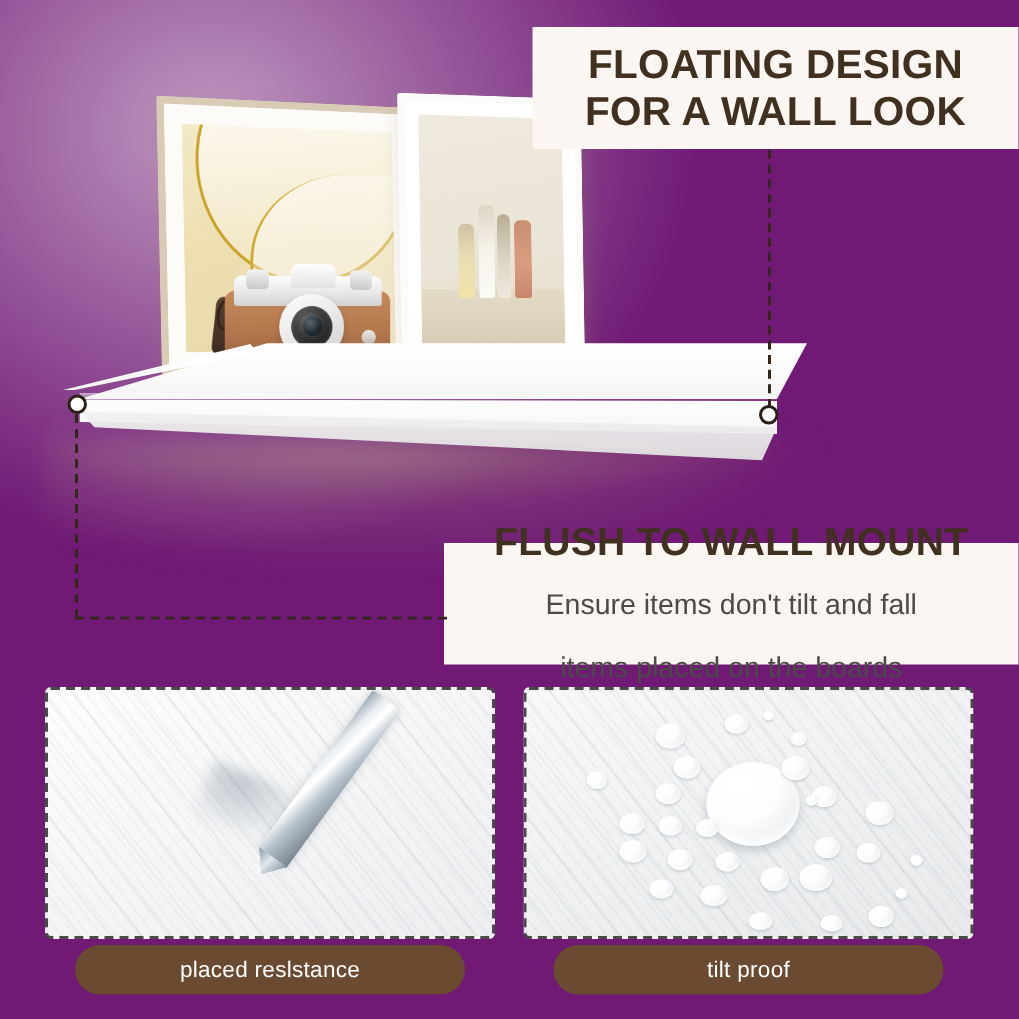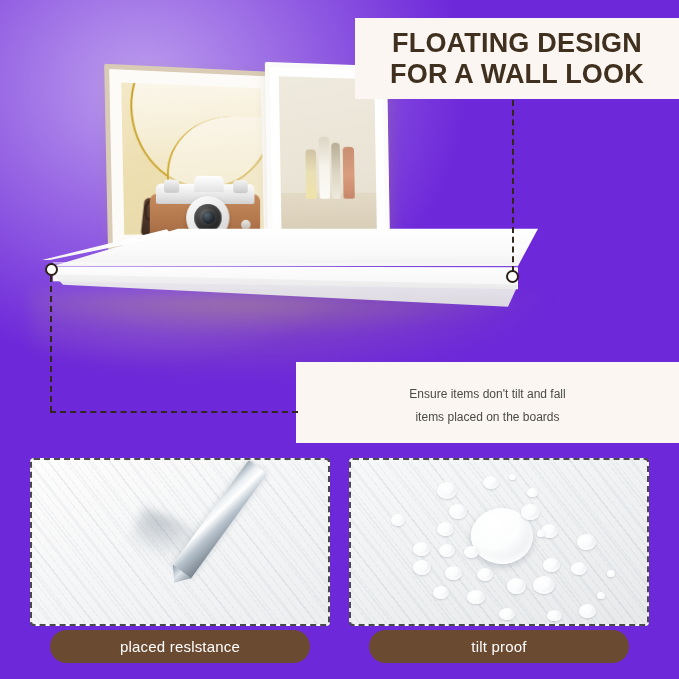--- a/index.html
+++ b/index.html
@@ -4,21 +4,21 @@
 <style>
   * { box-sizing: border-box; margin: 0; padding: 0; }
   html, body {
     width: 679px; height: 679px;
     font-family: "Liberation Sans", sans-serif;
     overflow: hidden;
   }
   #stage {
     position: relative;
     width: 679px; height: 679px;
-    background: #6d28d9;
+    background: #701a75;
   }
 
   
   #scene {
     position: absolute;
     left: 0; top: 0; width: 679px; height: 455px;
     overflow: hidden;
   }
   .wall-glow {
     position: absolute; left: -40px; top: -40px;
@@ -225,22 +225,22 @@
     left: 296px; top: 362px; width: 383px; height: 81px;
     display: flex; flex-direction: column;
     align-items: center; justify-content: center;
   }
   #panel-bottom .h1 {
     font-size: 26px; font-weight: 700; letter-spacing: 0.2px;
     color: #40301f; line-height: 1.1; text-align: center;
     white-space: nowrap;
   }
   #panel-bottom .sub {
-    margin-top: 7px;
-    font-size: 12px; font-weight: 400; color: #4a4a48;
+    margin-top: 17px;
+    font-size: 19px; font-weight: 400; color: #4a4a48;
     line-height: 1.30; text-align: center; white-space: nowrap;
   }
 
   
   .dash-v {
     position: absolute; width: 0;
     border-left: 2px dashed #33261a;
   }
   .dash-h {
     position: absolute; height: 0;
@@ -370,20 +370,21 @@
   </div>
 
   <div class="panel" id="panel-top">
     <div class="h1">FLOATING DESIGN</div>
     <div class="h1">FOR A WALL LOOK</div>
   </div>
   <div class="dash-v" style="left:512px; top:100px; height:172px;"></div>
   <div class="dot" style="left:506px; top:270px;"></div>
 
   <div class="panel" id="panel-bottom">
+    <div class="h1">FLUSH TO WALL MOUNT</div>
     <div class="sub">Ensure items don't tilt and fall</div>
     <div class="sub">items placed on the boards</div>
   </div>
   <div class="dot" style="left:45px; top:263px;"></div>
   <div class="dash-v" style="left:50px; top:276px; height:136px;"></div>
   <div class="dash-h" style="left:50px; top:411px; width:248px;"></div>
 
   <div class="feature" id="feature-scratch">
     <div class="grain"></div>
     <div class="tool-shadow"></div>

